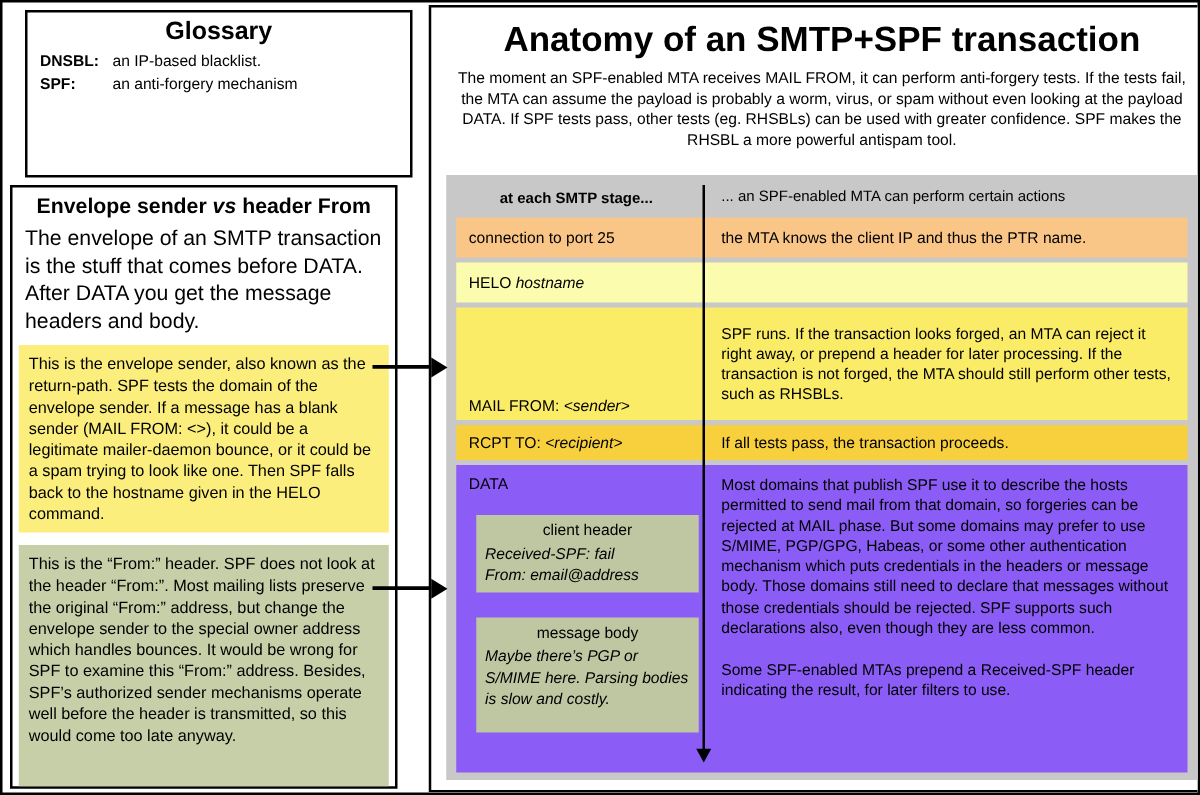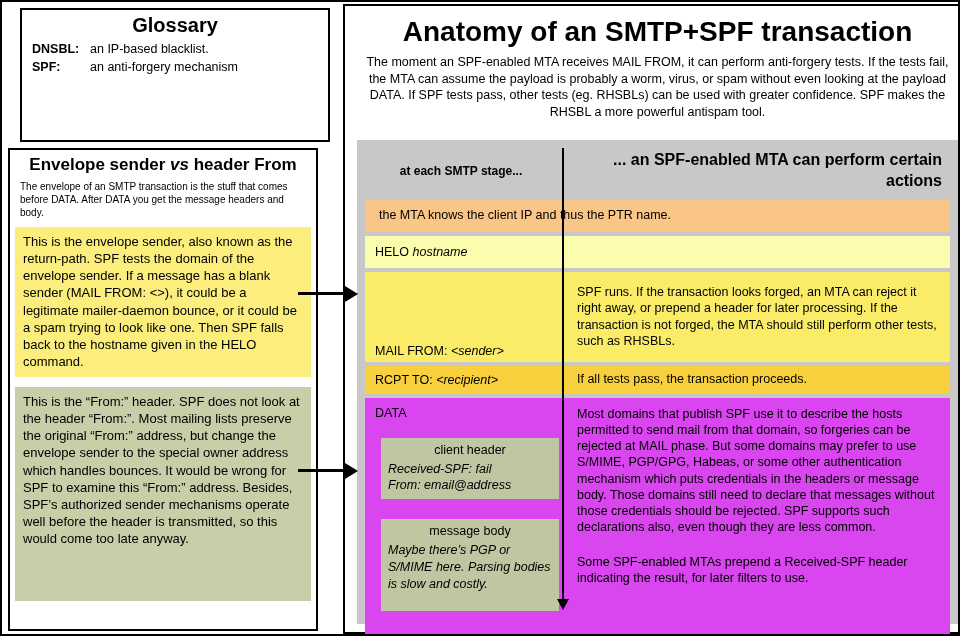--- a/index.html
+++ b/index.html
@@ -12,41 +12,41 @@
   .glossary { left:18px; top:6px; width:310px; height:134px; }
   .envelope { left:6px; top:146px; width:310px; height:483px; }
 
   .g-title { text-align:center; font-weight:bold; font-size:20px; margin:4px 0 5px; }
   .gloss-item { margin:0 8px 2px 10px; padding-left:58px; font-size:12.5px; line-height:1.25; }
   .gloss-term { display:inline-block; margin-left:-58px; width:58px; font-weight:bold; }
   .gloss-note { font-style:italic; }
 
   .e-title { text-align:center; font-weight:bold; font-size:17px; margin:5px 0 5px; }
   .e-title i { font-weight:bold; }
-  .e-intro { margin:2px 10px 8px 10px; font-size:10px; line-height:1.3; }
+  .e-intro { margin:2px 10px 8px 10px; font-size:17px; line-height:1.3; }
   .note { margin:0 5px 10px 5px; padding:6px 8px; font-size:13px; line-height:1.32; box-sizing:border-box; }
   .note-yellow { min-height:150px; }
   .note-green  { min-height:214px; }
 
   
   .panel { position:absolute; left:341px; top:2px; width:629px; height:630px;
            box-sizing:border-box; border:2px solid #000; background:#fff; }
   .p-title { text-align:center; font-weight:bold; font-size:28px; margin:10px 6px 6px; }
   .p-intro { text-align:center; font-size:12.5px; line-height:1.32; margin:0 14px 8px; }
 
   .table { position:absolute; left:12px; top:134px; width:601px; height:484px;
            box-sizing:border-box; padding:6px 8px; }
   .row { display:flex; margin-bottom:4px; box-sizing:border-box; }
   .stage  { flex:0 0 198px; width:198px; box-sizing:border-box; padding:4px 6px 4px 10px;
             font-size:12.5px; display:flex; align-items:center; }
   .action { flex:1; box-sizing:border-box; padding:4px 8px 4px 14px; font-size:12.5px;
             line-height:1.3; display:flex; align-items:center; }
   .thead { margin-bottom:4px; min-height:24px; }
   .thead .stage { justify-content:center; text-align:center; font-weight:bold; font-size:12px; padding-left:0; }
-  .thead .action { font-weight:bold; font-size:16px;text-align:right; }
+  .thead .action { font-weight:normal; font-size:12px;text-align:right; }
   .r-connection { min-height:32px; }
   .r-helo { min-height:32px; }
   .r-mail { min-height:90px; }
   .r-mail .stage { align-items:flex-end; }
   .r-mail .action { align-items:center; }
   .r-rcpt { min-height:28px; }
   .r-data { min-height:246px; margin-bottom:0; }
   .r-data .stage  { display:block; padding-top:8px; }
   .r-data .action { display:block; padding-top:8px; }
   .r-data .action p { margin:0; }
@@ -104,20 +104,21 @@
     <div class="p-intro">The moment an SPF-enabled MTA receives MAIL FROM, it can perform anti-forgery tests. If the tests fail, the MTA can assume the payload is probably a worm, virus, or spam without even looking at the payload DATA.  If SPF tests pass, other tests (eg. RHSBLs) can be used with greater confidence.  SPF makes the RHSBL a more powerful antispam tool.</div>
 
     <div class="table" style="background-color: rgb(200, 200, 200);">
 
       <div class="row thead">
         <div class="stage">at each SMTP stage...</div>
         <div class="action">... an SPF-enabled MTA can perform certain actions</div>
       </div>
 
       <div class="row r-connection" style="background-color: rgb(249, 198, 136);">
+        <div class="stage">connection to port 25</div>
         <div class="action">the MTA knows the client IP and thus the PTR name.</div>
       </div>
 
       <div class="row r-helo" style="background-color: rgb(252, 252, 174);">
         <div class="stage">
           <span><span>HELO </span><i>hostname</i></span>
         </div>
       </div>
 
       <div class="row r-mail" style="background-color: rgb(251, 236, 103);">
@@ -127,21 +128,21 @@
         <div class="action">SPF runs.  If the transaction looks forged, an MTA can reject it right away, or prepend a header for later processing. If the transaction is not forged, the MTA should still perform other tests, such as RHSBLs.</div>
       </div>
 
       <div class="row r-rcpt" style="background-color: rgb(248, 208, 62);">
         <div class="stage">
           <span><span>RCPT TO: </span><i>&lt;recipient&gt;</i></span>
         </div>
         <div class="action">If all tests pass,  the transaction proceeds.</div>
       </div>
 
-      <div class="row r-data" style="background-color: #d946ef;">
+      <div class="row r-data" style="background-color: #8b5cf6;">
         <div class="stage">
           <div>DATA</div>
           <div class="msg-box" style="background-color: rgb(190, 199, 161);">
             <div class="msg-label">client header</div>
             <div class="msg-line">Received-SPF: fail</div>
             <div class="msg-line">From: email@address</div>
           </div>
           <div class="msg-box body-box" style="background-color: rgb(190, 199, 161);">
             <div class="msg-label">message body</div>
             <div class="msg-line">Maybe there’s PGP or S/MIME here.  Parsing bodies is slow and costly.</div>

